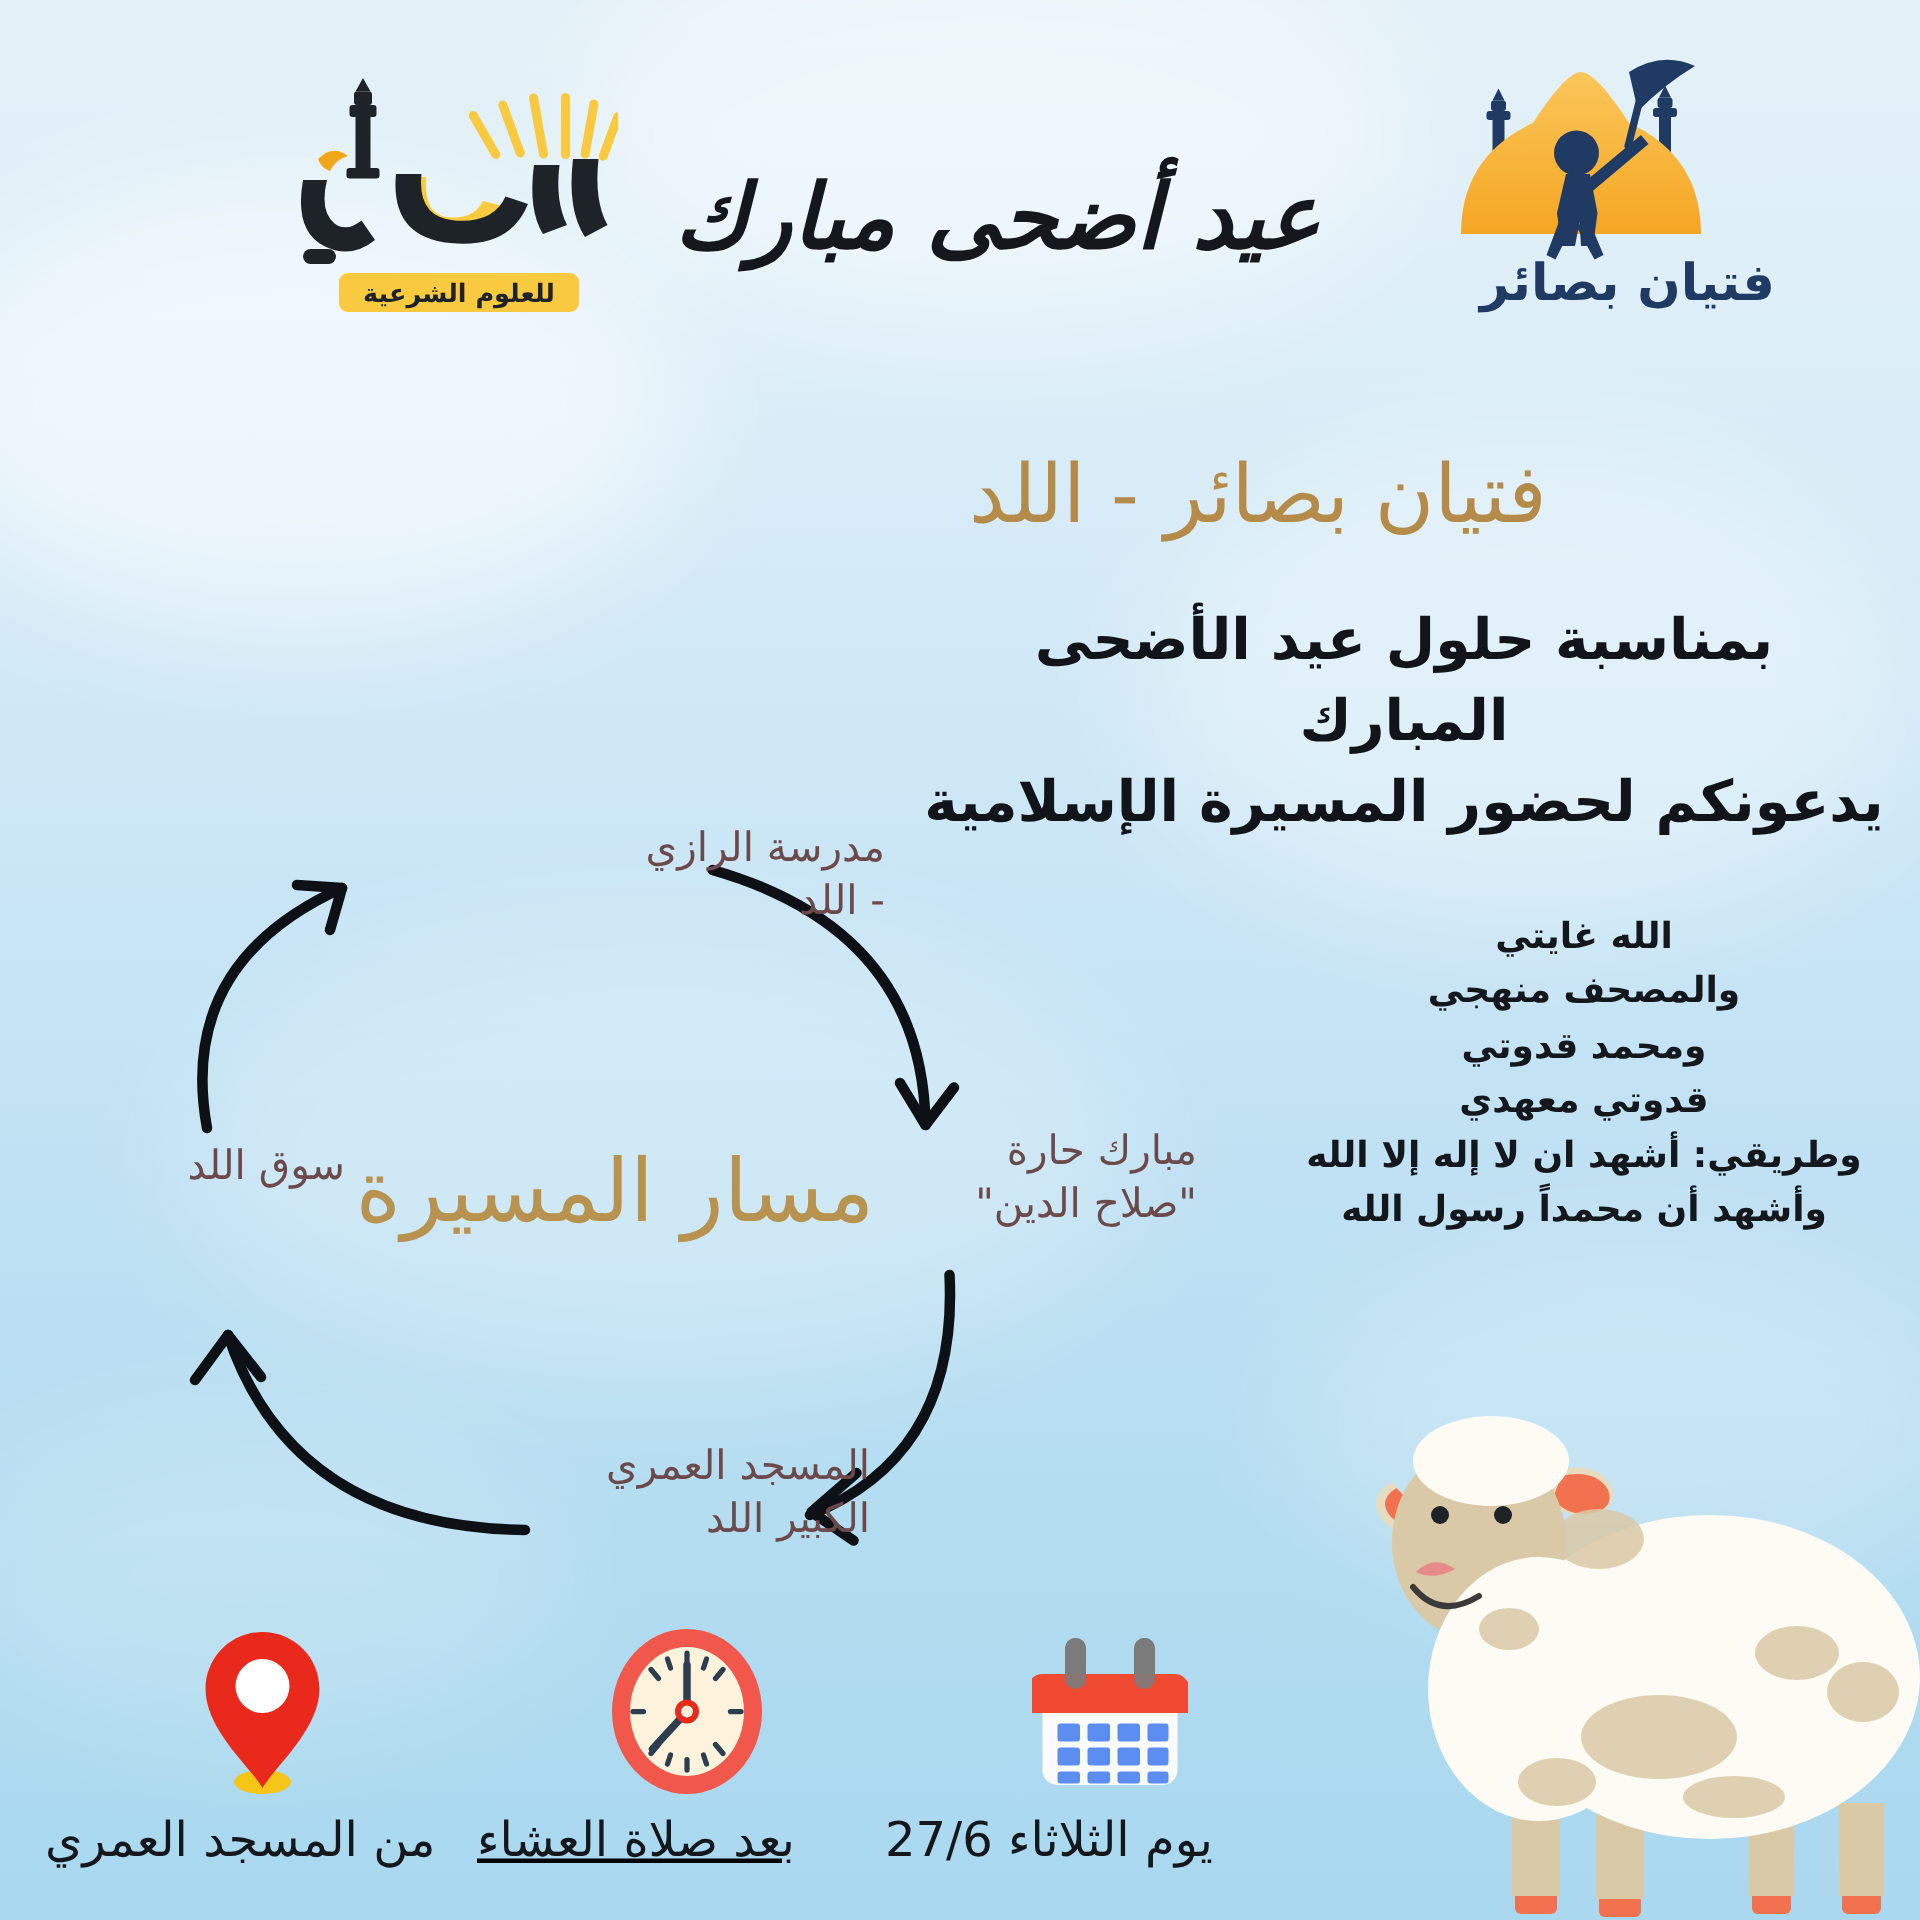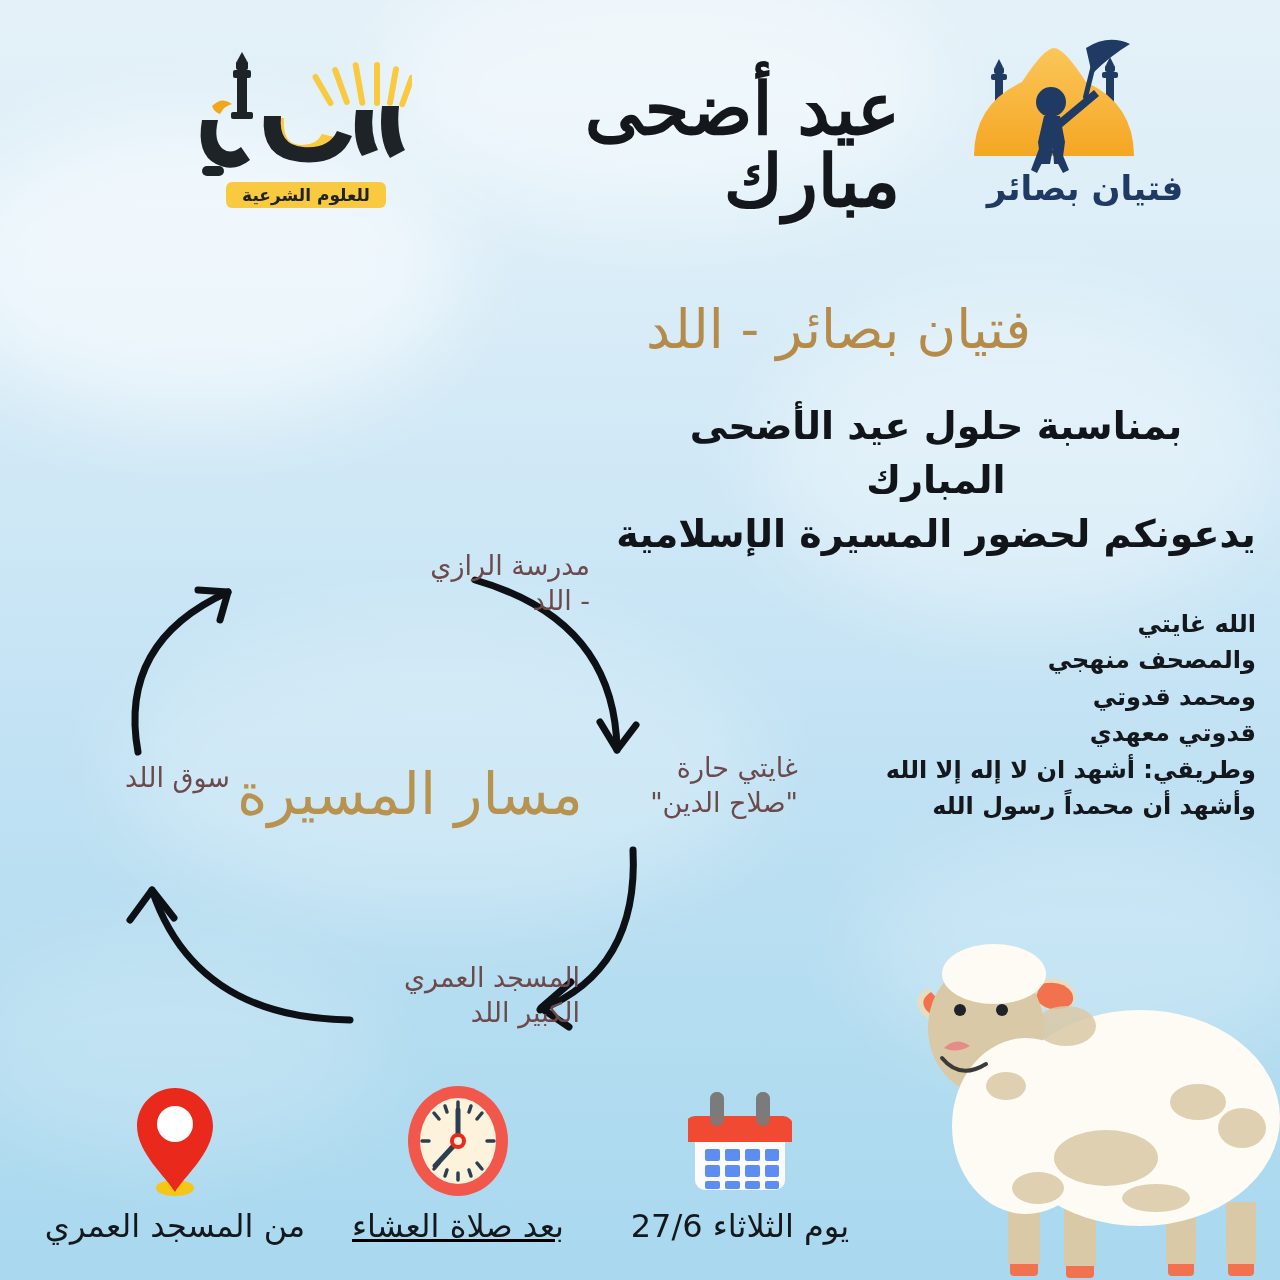--- a/index.html
+++ b/index.html
@@ -20,40 +20,40 @@
   .w4{left:120px;top:620px;width:640px;height:300px;background:rgba(255,255,255,.25);}
   .w5{left:860px;top:830px;width:460px;height:240px;background:rgba(255,255,255,.22);}
   .w6{left:-40px;top:940px;width:420px;height:220px;background:rgba(255,255,255,.18);}
 
   
   .logo-left{position:absolute;left:168px;top:46px;width:244px;height:168px;}
   .logo-right{position:absolute;left:958px;top:24px;width:254px;height:196px;}
   .eid-title{
     position:absolute;left:430px;top:70px;width:470px;height:150px;
     display:flex;align-items:center;justify-content:center;
-    color:#14181c;font-size:72px;line-height:1;
+    color:#14181c;font-size:60px;line-height:1;
     font-family:"DejaVu Serif","Liberation Serif",serif;font-weight:700;
-    letter-spacing:-2px;
+    font-style:italic;letter-spacing:-2px;
     text-shadow:0 1px 0 rgba(255,255,255,.45);
   }
 
   
   .org-heading{
     position:absolute;right:34px;top:300px;width:600px;
     text-align:left;color:#b58b4a;font-size:54px;font-weight:400;
     font-family:"DejaVu Serif","Liberation Serif",serif;line-height:1.1;
   }
   .invite{
     position:absolute;right:24px;top:400px;width:640px;
     text-align:center;color:#111418;font-weight:700;
     font-size:38px;line-height:1.42;letter-spacing:-1px;
   }
   .motto{
     position:absolute;right:24px;top:606px;width:400px;
-    color:#14181c;font-weight:700;
+    text-align:center;color:#14181c;font-weight:700;
     font-size:24px;line-height:1.52;letter-spacing:-.6px;
   }
   .motto div{white-space:nowrap;}
 
   
   .cycle{position:absolute;left:20px;top:520px;width:800px;height:580px;}
   .cycle svg{position:absolute;left:0;top:0;}
   .node{
     position:absolute;text-align:right;color:#6c4a4c;
     font-size:27px;line-height:1.3;font-weight:400;
@@ -66,21 +66,21 @@
     position:absolute;left:190px;top:240px;width:400px;text-align:center;
     color:#b8924f;font-size:58px;font-weight:400;
     font-family:"DejaVu Serif","Liberation Serif",serif;
   }
 
   
   .sheep{position:absolute;left:898px;top:930px;width:392px;height:350px;}
 
   
   .info-row{position:absolute;left:0;bottom:0;width:1280px;height:200px;}
-  .info-item{position:absolute;text-align:center;}
+  .info-item{position:absolute;text-align:left;}
   .info-icon{height:118px;display:flex;align-items:center;justify-content:center;}
   .info-label{
     margin-top:6px;color:#14181c;font-size:32px;line-height:1.25;font-weight:400;
     letter-spacing:-.5px;white-space:normal;
   }
   .item-date{left:590px;top:2px;width:300px;}
   .item-time{left:318px;top:2px;width:280px;text-decoration:underline;}
   .item-place{left:30px;top:2px;width:290px;}
 </style>
 </head>
@@ -205,21 +205,21 @@
     </svg>
 
     <div class="cycle-center">مسار المسيرة</div>
 
     <div class="node node-top">
       <div>مدرسة الرازي</div>
       <div>- اللد</div>
     </div>
 
     <div class="node node-right">
-      <div>غايتي حارة</div>
+      <div>مبارك حارة</div>
       <div>"صلاح الدين"</div>
     </div>
 
     <div class="node node-bottom">
       <div>المسجد العمري</div>
       <div>الكبير اللد</div>
     </div>
 
     <div class="node node-left">
       <div>سوق اللد</div>

